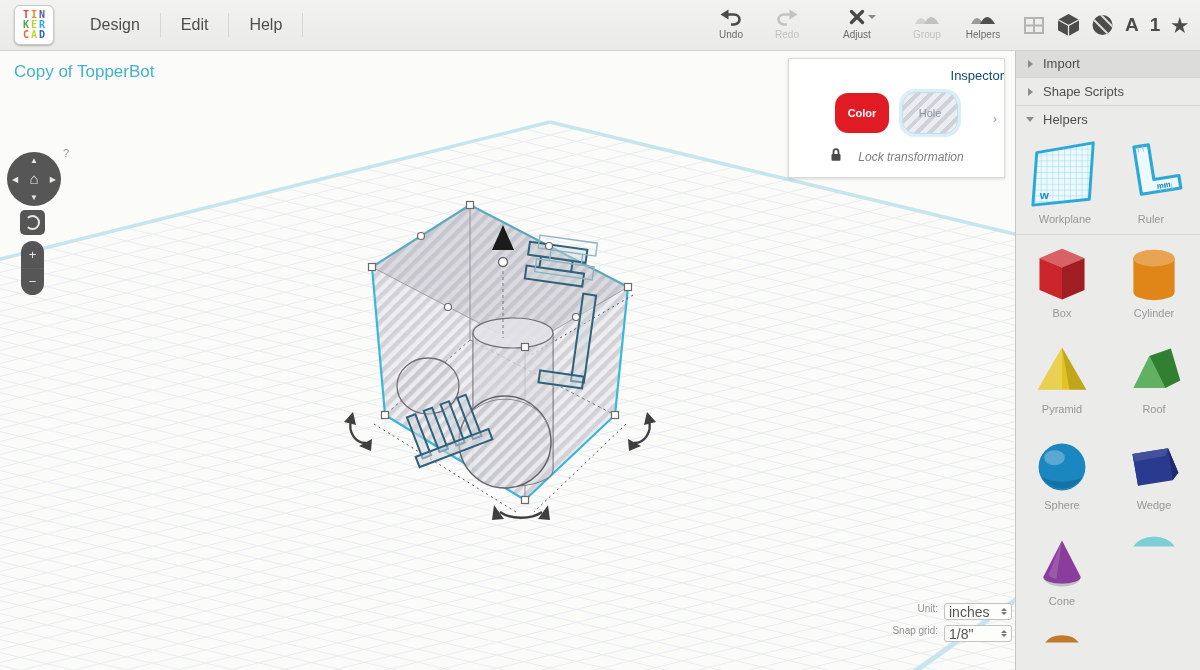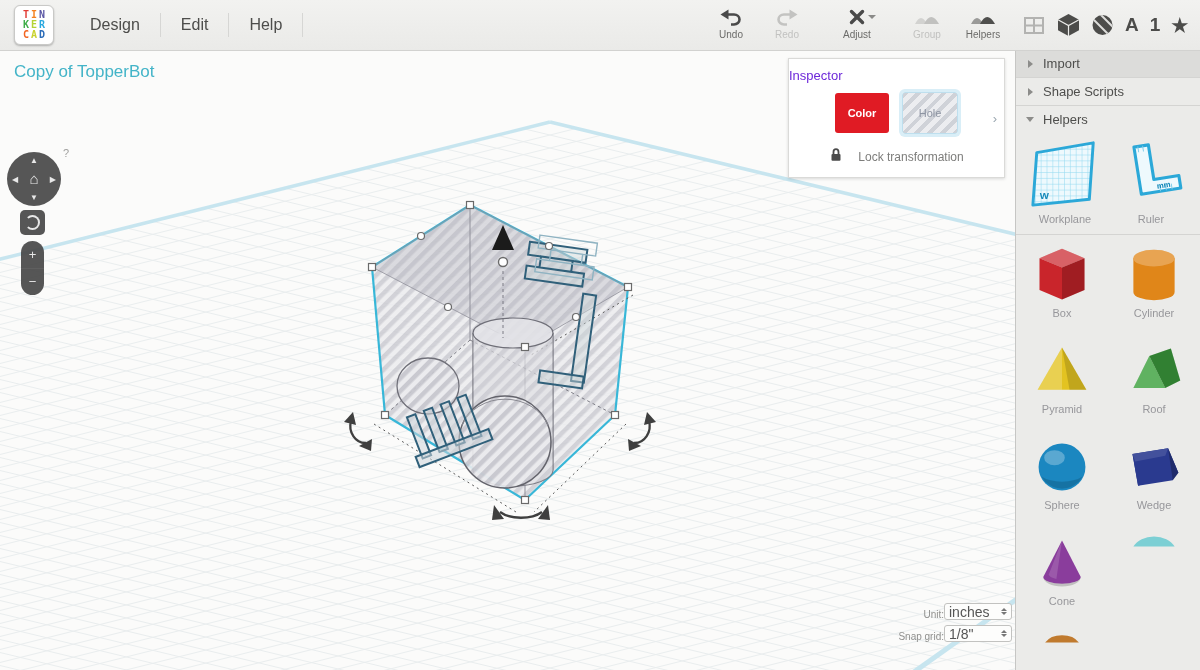--- a/index.html
+++ b/index.html
@@ -50,33 +50,33 @@
   .orbit-btn i{display:block;width:11px;height:11px;border:2px solid #e8e8e8;border-radius:50%;
     border-left-color:transparent;}
   .zoom-pill{position:absolute;left:21px;top:191px;width:23px;height:54px;border-radius:12px;
     background:rgba(73,73,73,.93);z-index:20;display:flex;flex-direction:column;}
   .zoom-pill span{flex:1;display:flex;align-items:center;justify-content:center;color:#e8e8e8;
     font-size:13px;cursor:pointer;}
   .zoom-pill .zdiv{height:1px;background:#5f5f5f;}
   
   .inspector{position:absolute;left:788px;top:58px;width:215px;height:118px;background:#fff;
     border:1px solid #dadad8;box-shadow:0 1px 3px rgba(0,0,0,.14);z-index:25;}
-  .insp-title{text-align:left;font-size:13px;color:#6d28d9;margin-top:9px;}
+  .insp-title{text-align:right;font-size:13px;color:#0c4a6e;margin-top:9px;}
   .swatch-row{display:flex;justify-content:center;align-items:center;gap:13px;margin-top:9px;}
-  .swatch{width:54px;height:40px;border-radius:3px;display:flex;align-items:center;justify-content:center;
+  .swatch{width:54px;height:40px;border-radius:13px;display:flex;align-items:center;justify-content:center;
     font-size:11px;cursor:pointer;}
   .swatch.color{color:#fff;font-weight:bold;}
   .swatch.hole{color:#8d94a2;background:repeating-linear-gradient(135deg,#cfd2d8 0 4px,#ecedf0 4px 9px);
     border:1px solid #bedfee;box-shadow:0 0 0 3px #d9eef7;}
   .insp-chevron{position:absolute;right:7px;top:52px;font-size:13px;color:#9aa7b0;cursor:pointer;}
-  .lock-row{display:flex;align-items:center;justify-content:center;gap:15px;margin-top:13px;cursor:pointer;}
+  .lock-row{display:flex;align-items:center;justify-content:center;gap:15px;margin-top:13px;cursor:pointer;font-style:italic;}
   .lock-row .ltext{font-size:12px;color:#7d7d7b;}
   
   .footer-controls{position:absolute;left:872px;top:603px;width:140px;z-index:20;}
-  .fc-row{display:flex;align-items:flex-end;justify-content:flex-end;gap:0;margin-bottom:5px;}
+  .fc-row{display:flex;align-items:flex-start;justify-content:flex-end;gap:6px;margin-bottom:5px;}
   .fc-label{font-size:10px;color:#90908e;}
   .fc-select{width:58px;height:15px;background:#fdfdfc;border:1px solid #c2c2c0;border-radius:3px;
     font-size:14px;color:#555;display:flex;align-items:center;padding:0 4px;cursor:pointer;position:relative;}
   .fc-select .val{flex:1;}
   .fc-select .steppers{display:flex;flex-direction:column;gap:1px;}
   .fc-select .steppers i{display:block;width:0;height:0;border-left:3px solid transparent;border-right:3px solid transparent;}
   .fc-select .steppers .s-up{border-bottom:3px solid #777;}
   .fc-select .steppers .s-dn{border-top:3px solid #777;}
   
   .panel{position:absolute;left:1015px;top:50px;width:185px;height:620px;background:#ebebe9;

